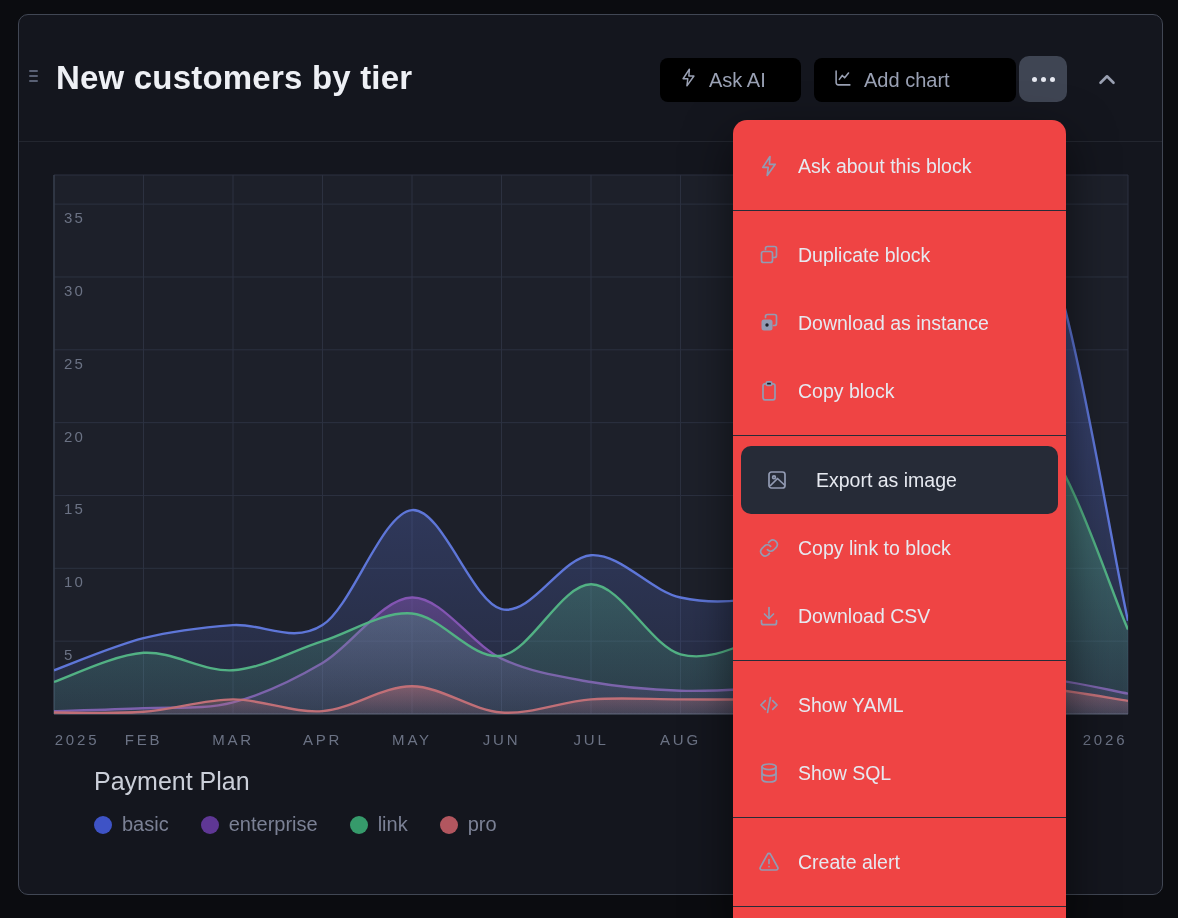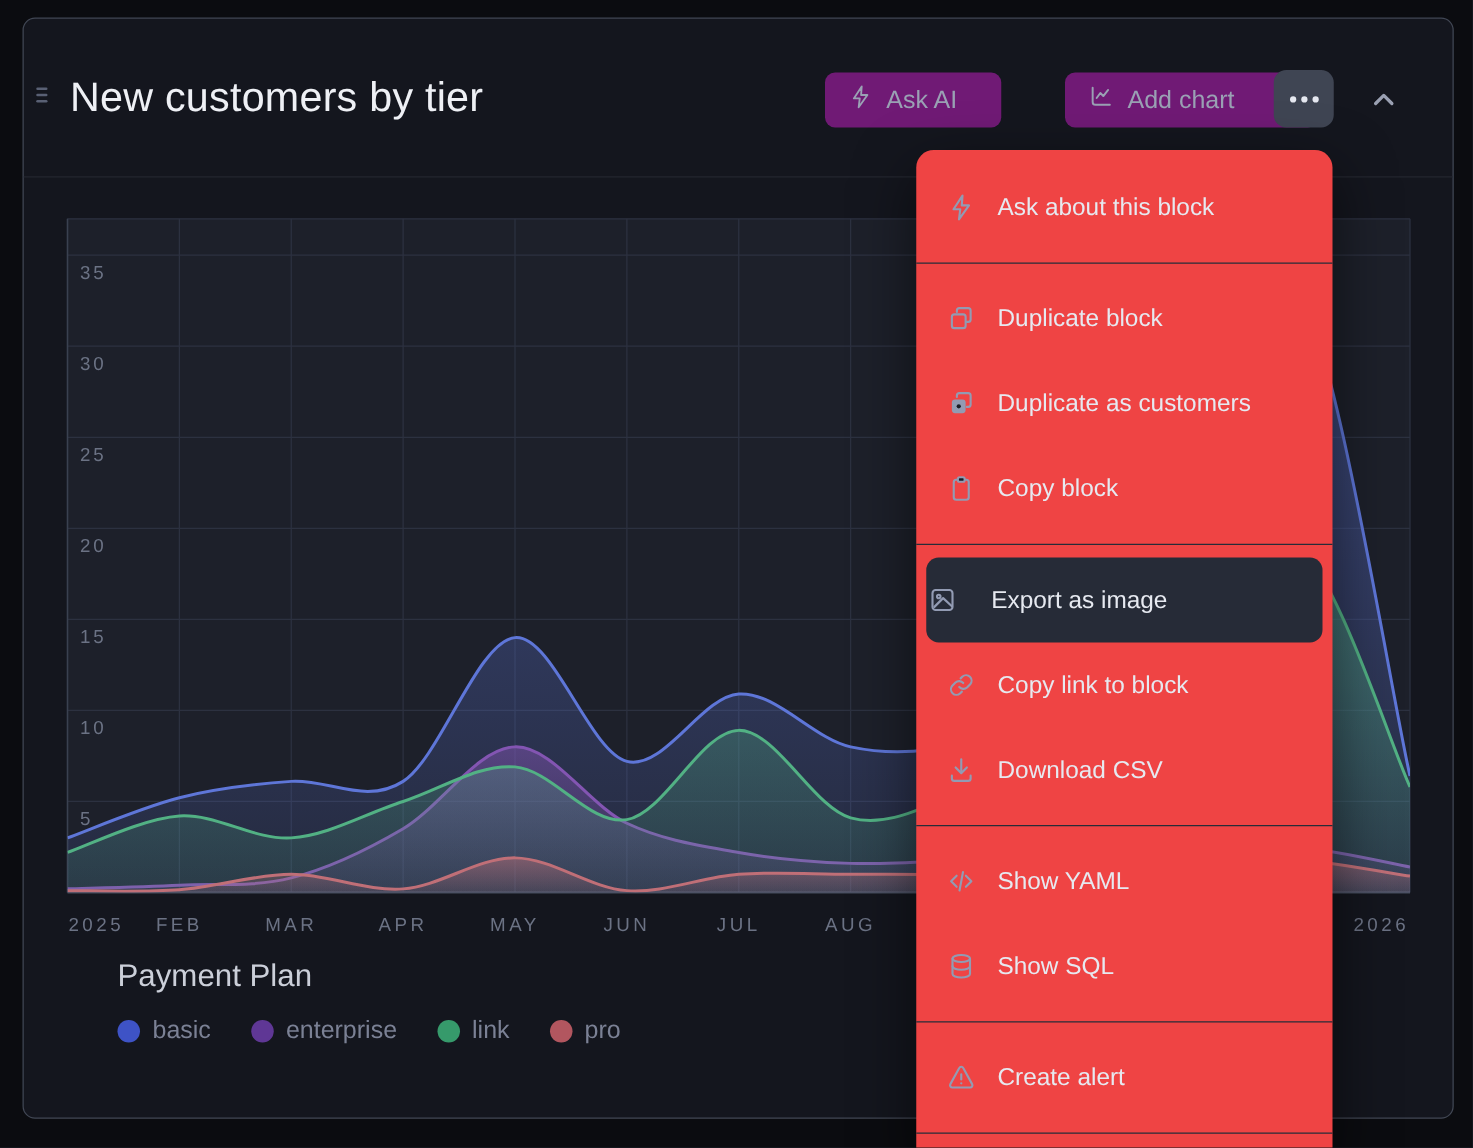--- a/index.html
+++ b/index.html
@@ -13,31 +13,31 @@
 
   
   .card-header {
     position:absolute; left:0; top:0; width:100%; height:127px;
     border-bottom:1px solid #23262f;
   }
   .grip { position:absolute; left:10px; top:55px; width:11px; height:12px;
     display:flex; flex-direction:column; justify-content:space-between; cursor:grab; }
   .grip span { display:block; width:9px; height:1.6px; background:#596074; border-radius:1px; }
   .card-title {
-    position:absolute; left:37px; top:44px; font-size:33px; font-weight:400;
+    position:absolute; left:37px; top:44px; font-size:33px; font-weight:700;
     color:#eef0f5; letter-spacing:.2px; white-space:nowrap;
   }
   .hdr-btn {
     position:absolute; top:43px; height:44px; display:flex; align-items:center;
-    gap:10px; padding:0 18px; background:#701a75; border:none; border-radius:8px;
+    gap:10px; padding:0 18px; background:#000000; border:none; border-radius:8px;
     color:#9aa1b4; font-size:20px; font-family:inherit; cursor:pointer;
   }
   .hdr-btn svg { flex:0 0 auto; }
   #btn-ask-ai { left:641px; width:141px; }
-  #btn-add-chart { left:795px; width:202px;margin-left:38px; }
+  #btn-add-chart { left:795px; width:202px; }
   .more-btn {
     position:absolute; left:1000px; top:41px; width:48px; height:46px;
     background:#3f4553; border:none; border-radius:10px; cursor:pointer;
     display:flex; align-items:center; justify-content:center; gap:4px;
   }
   .more-btn i { width:5px; height:5px; border-radius:50%; background:#e6e8f0; }
   .collapse-btn {
     position:absolute; left:1069px; top:46px; width:38px; height:38px;
     background:transparent; border:none; cursor:pointer;
     display:flex; align-items:center; justify-content:center;
@@ -61,21 +61,21 @@
     box-shadow:0 18px 48px rgba(0,0,0,.55); padding-top:6px;
   }
   .menu-section { padding:6px 0; }
   .menu-divider { height:1px; background:#282c38; margin:4px 0; }
   .menu-item {
     height:68px; display:flex; align-items:center; gap:17px;
     padding:0 16px 0 24px; font-size:19.5px; color:#e6e9f0; cursor:pointer;
   }
   .menu-item svg { flex:0 0 auto; }
   .menu-item.highlighted {
-    margin:0 8px; padding-left:1px; background:#262b37; border-radius:10px;gap:27px;
+    margin:0 8px; padding-left:24px; background:#262b37; border-radius:10px;gap:27px;
   }
 </style>
 </head>
 <body>
 
 <div class="card">
 
   <svg class="chart-svg" id="chart" width="1143" height="879" viewBox="18 14 1143 879">
       <defs>
         <linearGradient id="grad0" x1="0" y1="0" x2="0" y2="1">
@@ -237,21 +237,21 @@
         <span>Duplicate block</span>
       </div>
       <div class="menu-item">
         <span style="display: flex;">
           <svg width="24" height="24" viewBox="0 0 24 24" fill="none" stroke="#929bb3" stroke-width="1.7" stroke-linecap="round" stroke-linejoin="round">
             <path d="M8.5 6.5 V5.5 a2 2 0 0 1 2-2 h7 a2 2 0 0 1 2 2 v7 a2 2 0 0 1-2 2 h-1"></path>
             <rect x="4.5" y="8.5" width="11" height="11" rx="2.5" fill="#929bb3" stroke="none"></rect>
             <circle cx="10" cy="14" r="1.7" fill="#1a1d26" stroke="none"></circle>
           </svg>
         </span>
-        <span>Duplicate as customers</span>
+        <span>Download as instance</span>
       </div>
       <div class="menu-item">
         <span style="display: flex;">
           <svg width="24" height="24" viewBox="0 0 24 24" fill="none" stroke="#929bb3" stroke-width="1.7" stroke-linecap="round" stroke-linejoin="round">
             <rect x="6" y="4.8" width="12" height="16" rx="2"></rect>
             <rect x="9.3" y="2.8" width="5.4" height="3.6" rx="1.2" fill="#1a1d26"></rect>
           </svg>
         </span>
         <span>Copy block</span>
       </div>

